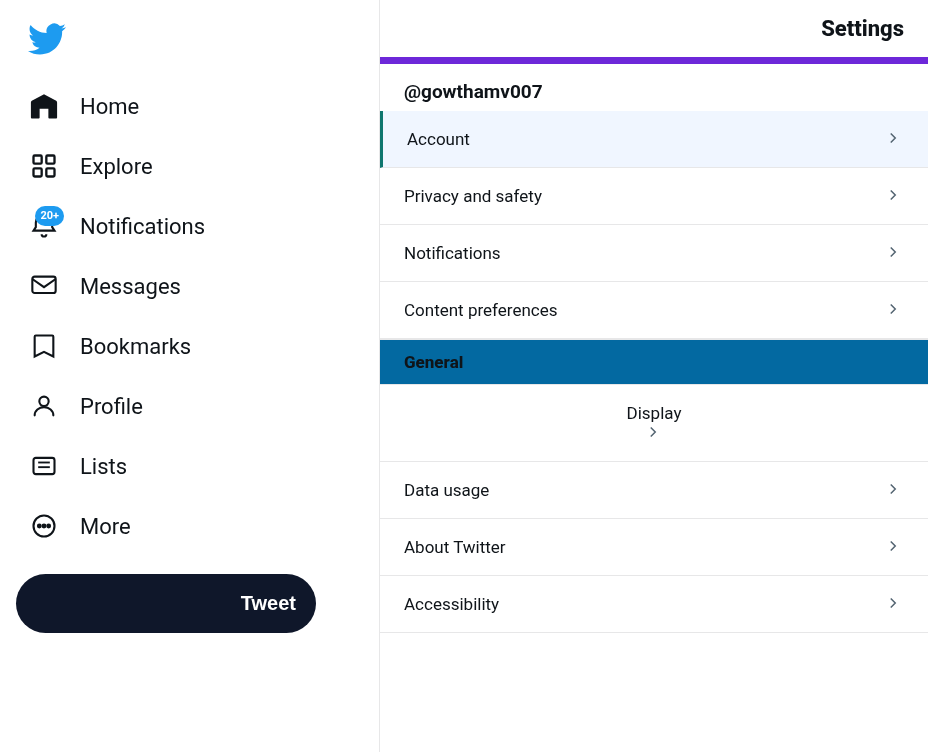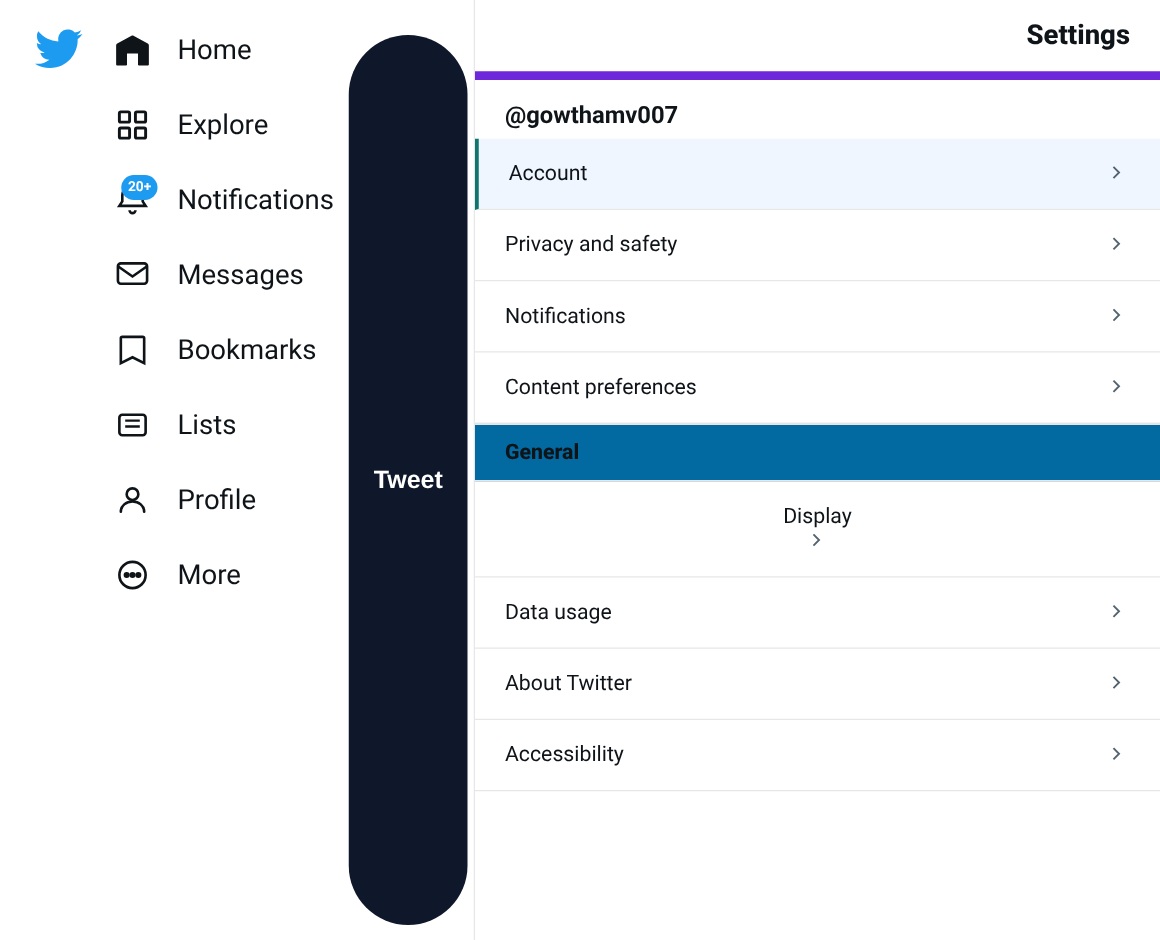--- a/index.html
+++ b/index.html
@@ -11,21 +11,21 @@
       height: 752px;
       overflow: hidden;
     }
 
     
     .sidebar {
       width: 380px;
       min-width: 380px;
       background: #fff;
       display: flex;
-      flex-direction: row;
+      flex-direction: column;
       padding: 12px 16px;
       border-right: 1px solid #e7e7e8;
     }
 
     .sidebar-logo {
       padding: 8px 12px 16px 12px;
     }
 
     .sidebar-logo svg {
       width: 38px;
@@ -241,36 +241,36 @@
         <svg viewBox="0 0 24 24" fill="none">
           <path d="M5 3h14a1 1 0 0 1 1 1v17l-8-4-8 4V4a1 1 0 0 1 1-1z" stroke="#0f1419" stroke-width="1.8"></path>
         </svg>
       </div>
       <span class="nav-label">Bookmarks</span>
     </div>
 
     <div class="nav-item">
       <div class="nav-icon">
         <svg viewBox="0 0 24 24" fill="none">
+          <circle cx="12" cy="8" r="4" stroke="#0f1419" stroke-width="1.8"></circle>
+          <path d="M4 20c0-4 3.6-7 8-7s8 3 8 7" stroke="#0f1419" stroke-width="1.8" stroke-linecap="round"></path>
+        </svg>
+      </div>
+      <span class="nav-label">Profile</span>
+    </div>
+
+    <div class="nav-item">
+      <div class="nav-icon">
+        <svg viewBox="0 0 24 24" fill="none">
           <rect x="3" y="5" width="18" height="14" rx="2" stroke="#0f1419" stroke-width="1.8"></rect>
           <line x1="7" y1="9" x2="17" y2="9" stroke="#0f1419" stroke-width="1.6"></line>
           <line x1="7" y1="13" x2="17" y2="13" stroke="#0f1419" stroke-width="1.6"></line>
         </svg>
       </div>
       <span class="nav-label">Lists</span>
-    </div>
-
-    <div class="nav-item">
-      <div class="nav-icon">
-        <svg viewBox="0 0 24 24" fill="none">
-          <circle cx="12" cy="8" r="4" stroke="#0f1419" stroke-width="1.8"></circle>
-          <path d="M4 20c0-4 3.6-7 8-7s8 3 8 7" stroke="#0f1419" stroke-width="1.8" stroke-linecap="round"></path>
-        </svg>
-      </div>
-      <span class="nav-label">Profile</span>
     </div>
 
     <div class="nav-item">
       <div class="nav-icon">
         <svg viewBox="0 0 24 24" fill="none">
           <circle cx="12" cy="12" r="9" stroke="#0f1419" stroke-width="1.8"></circle>
           <circle cx="8" cy="12" r="1.2" fill="#0f1419"></circle>
           <circle cx="12" cy="12" r="1.2" fill="#0f1419"></circle>
           <circle cx="16" cy="12" r="1.2" fill="#0f1419"></circle>
         </svg>

